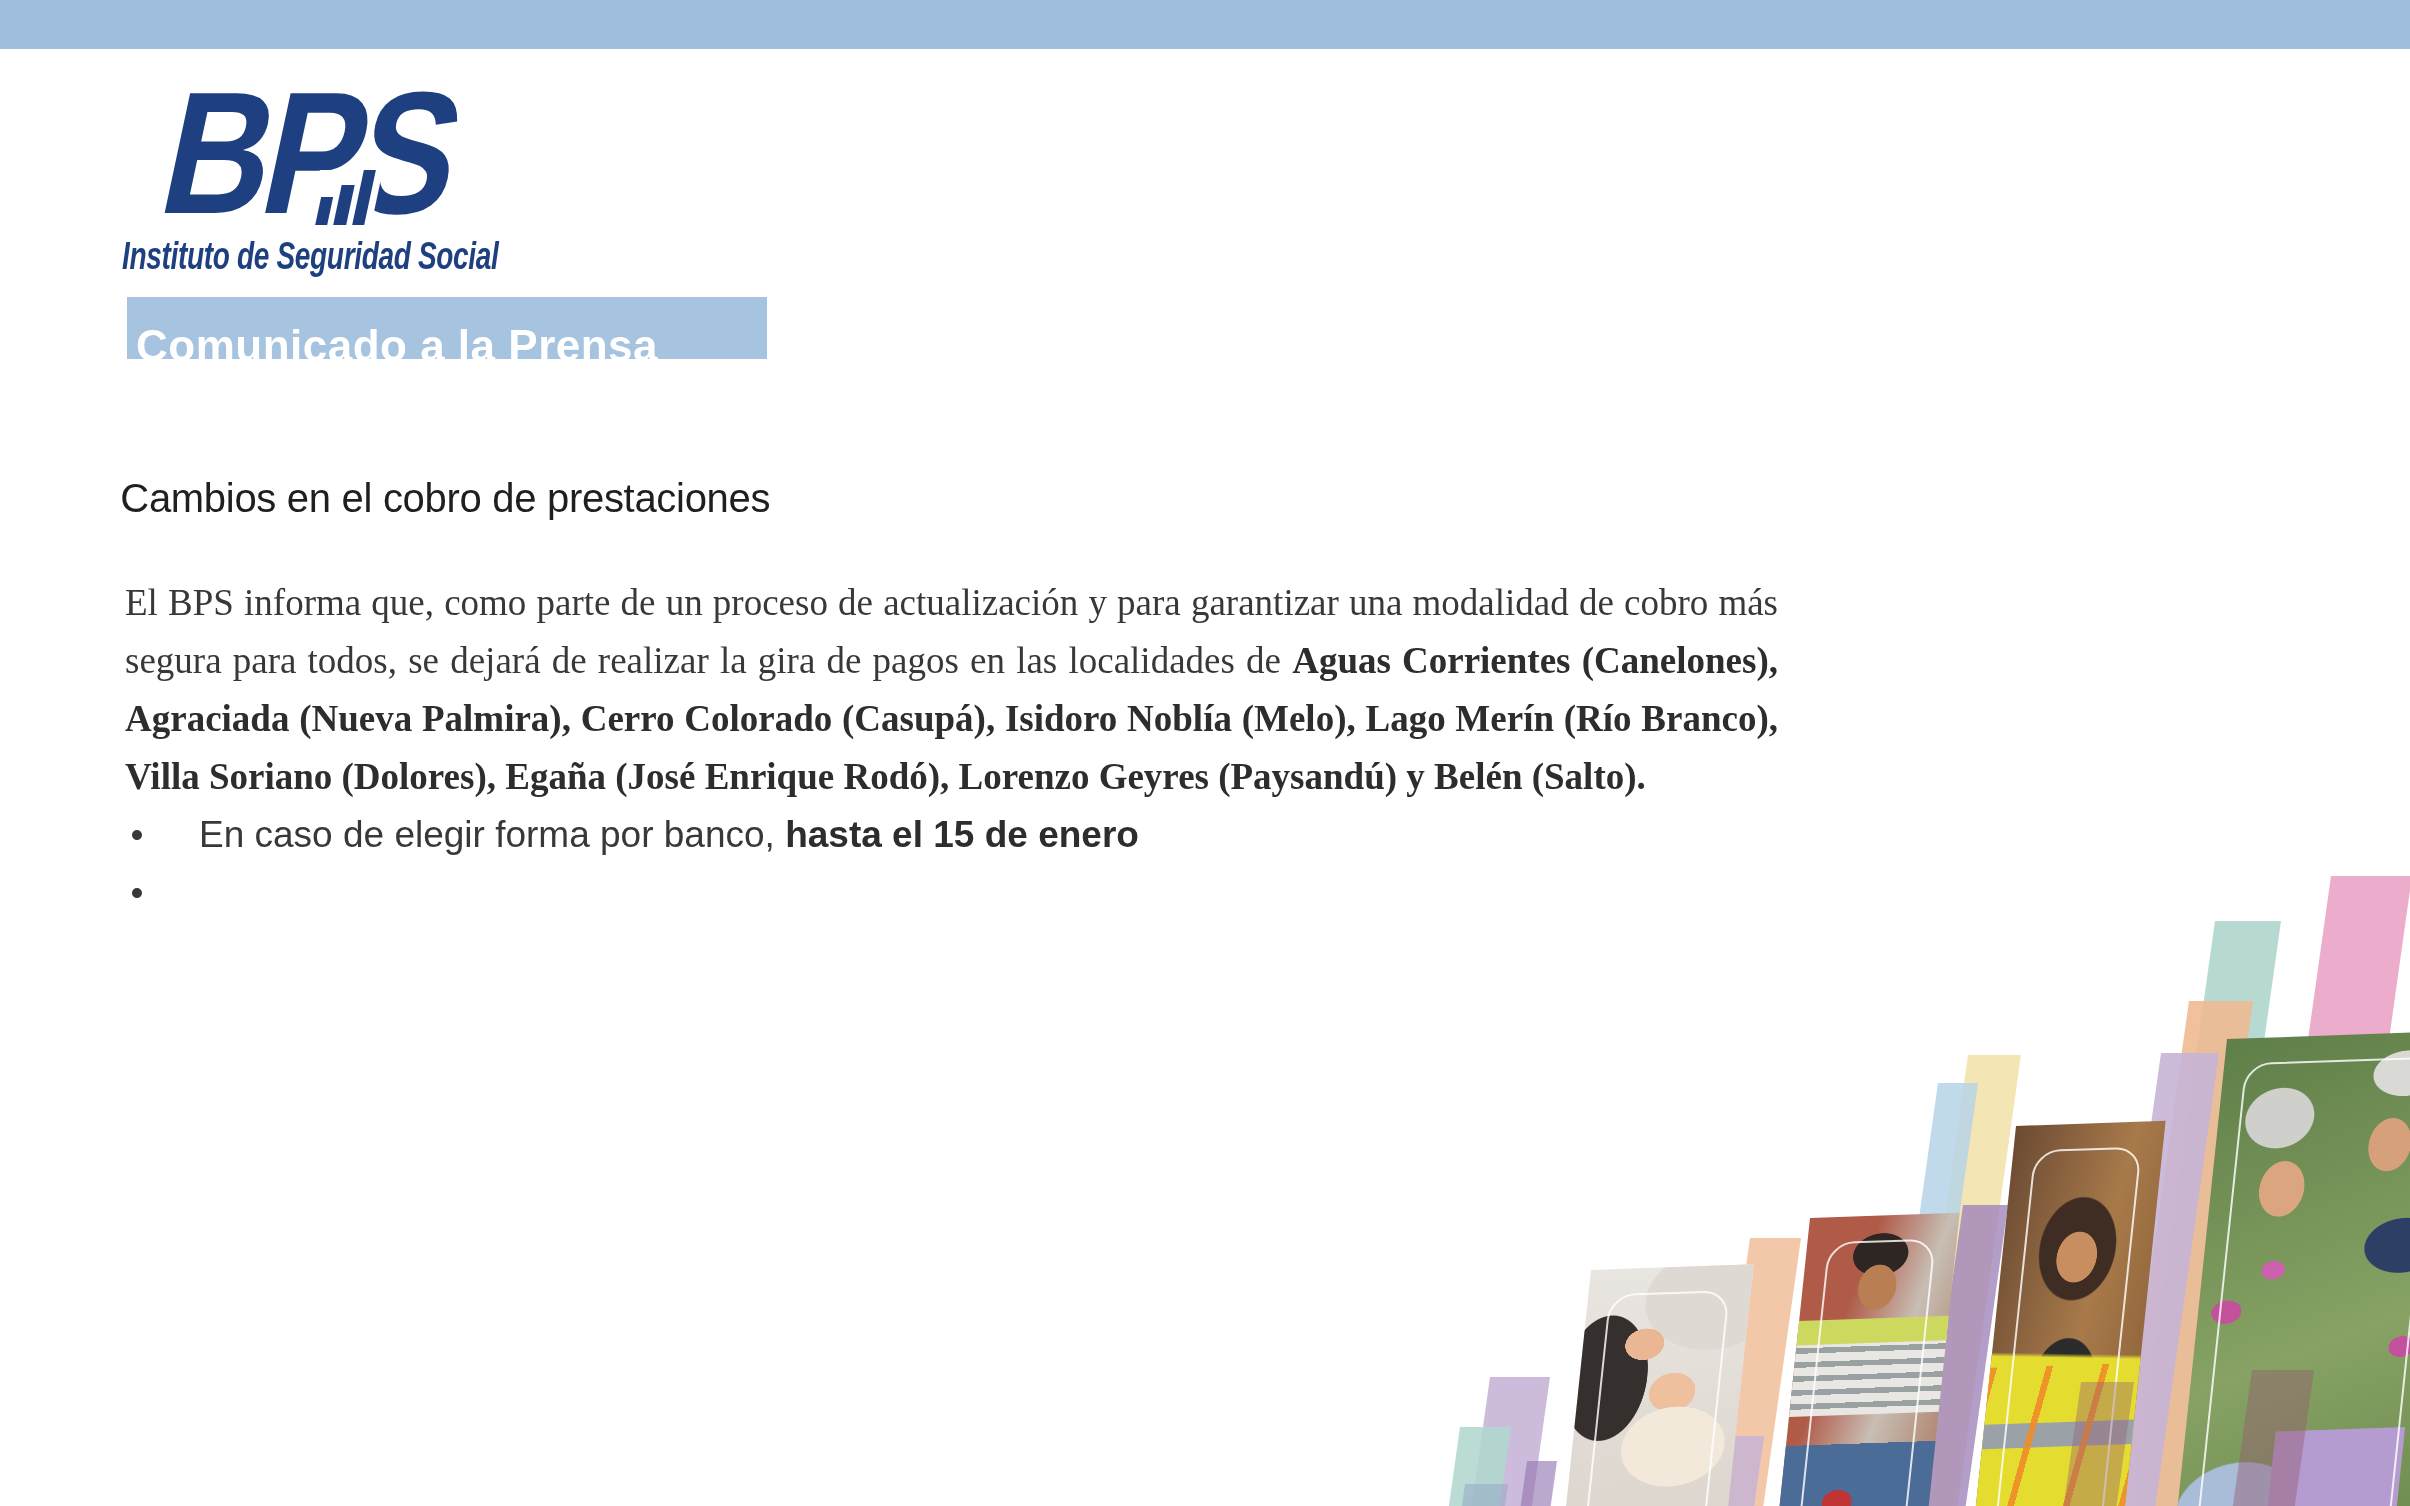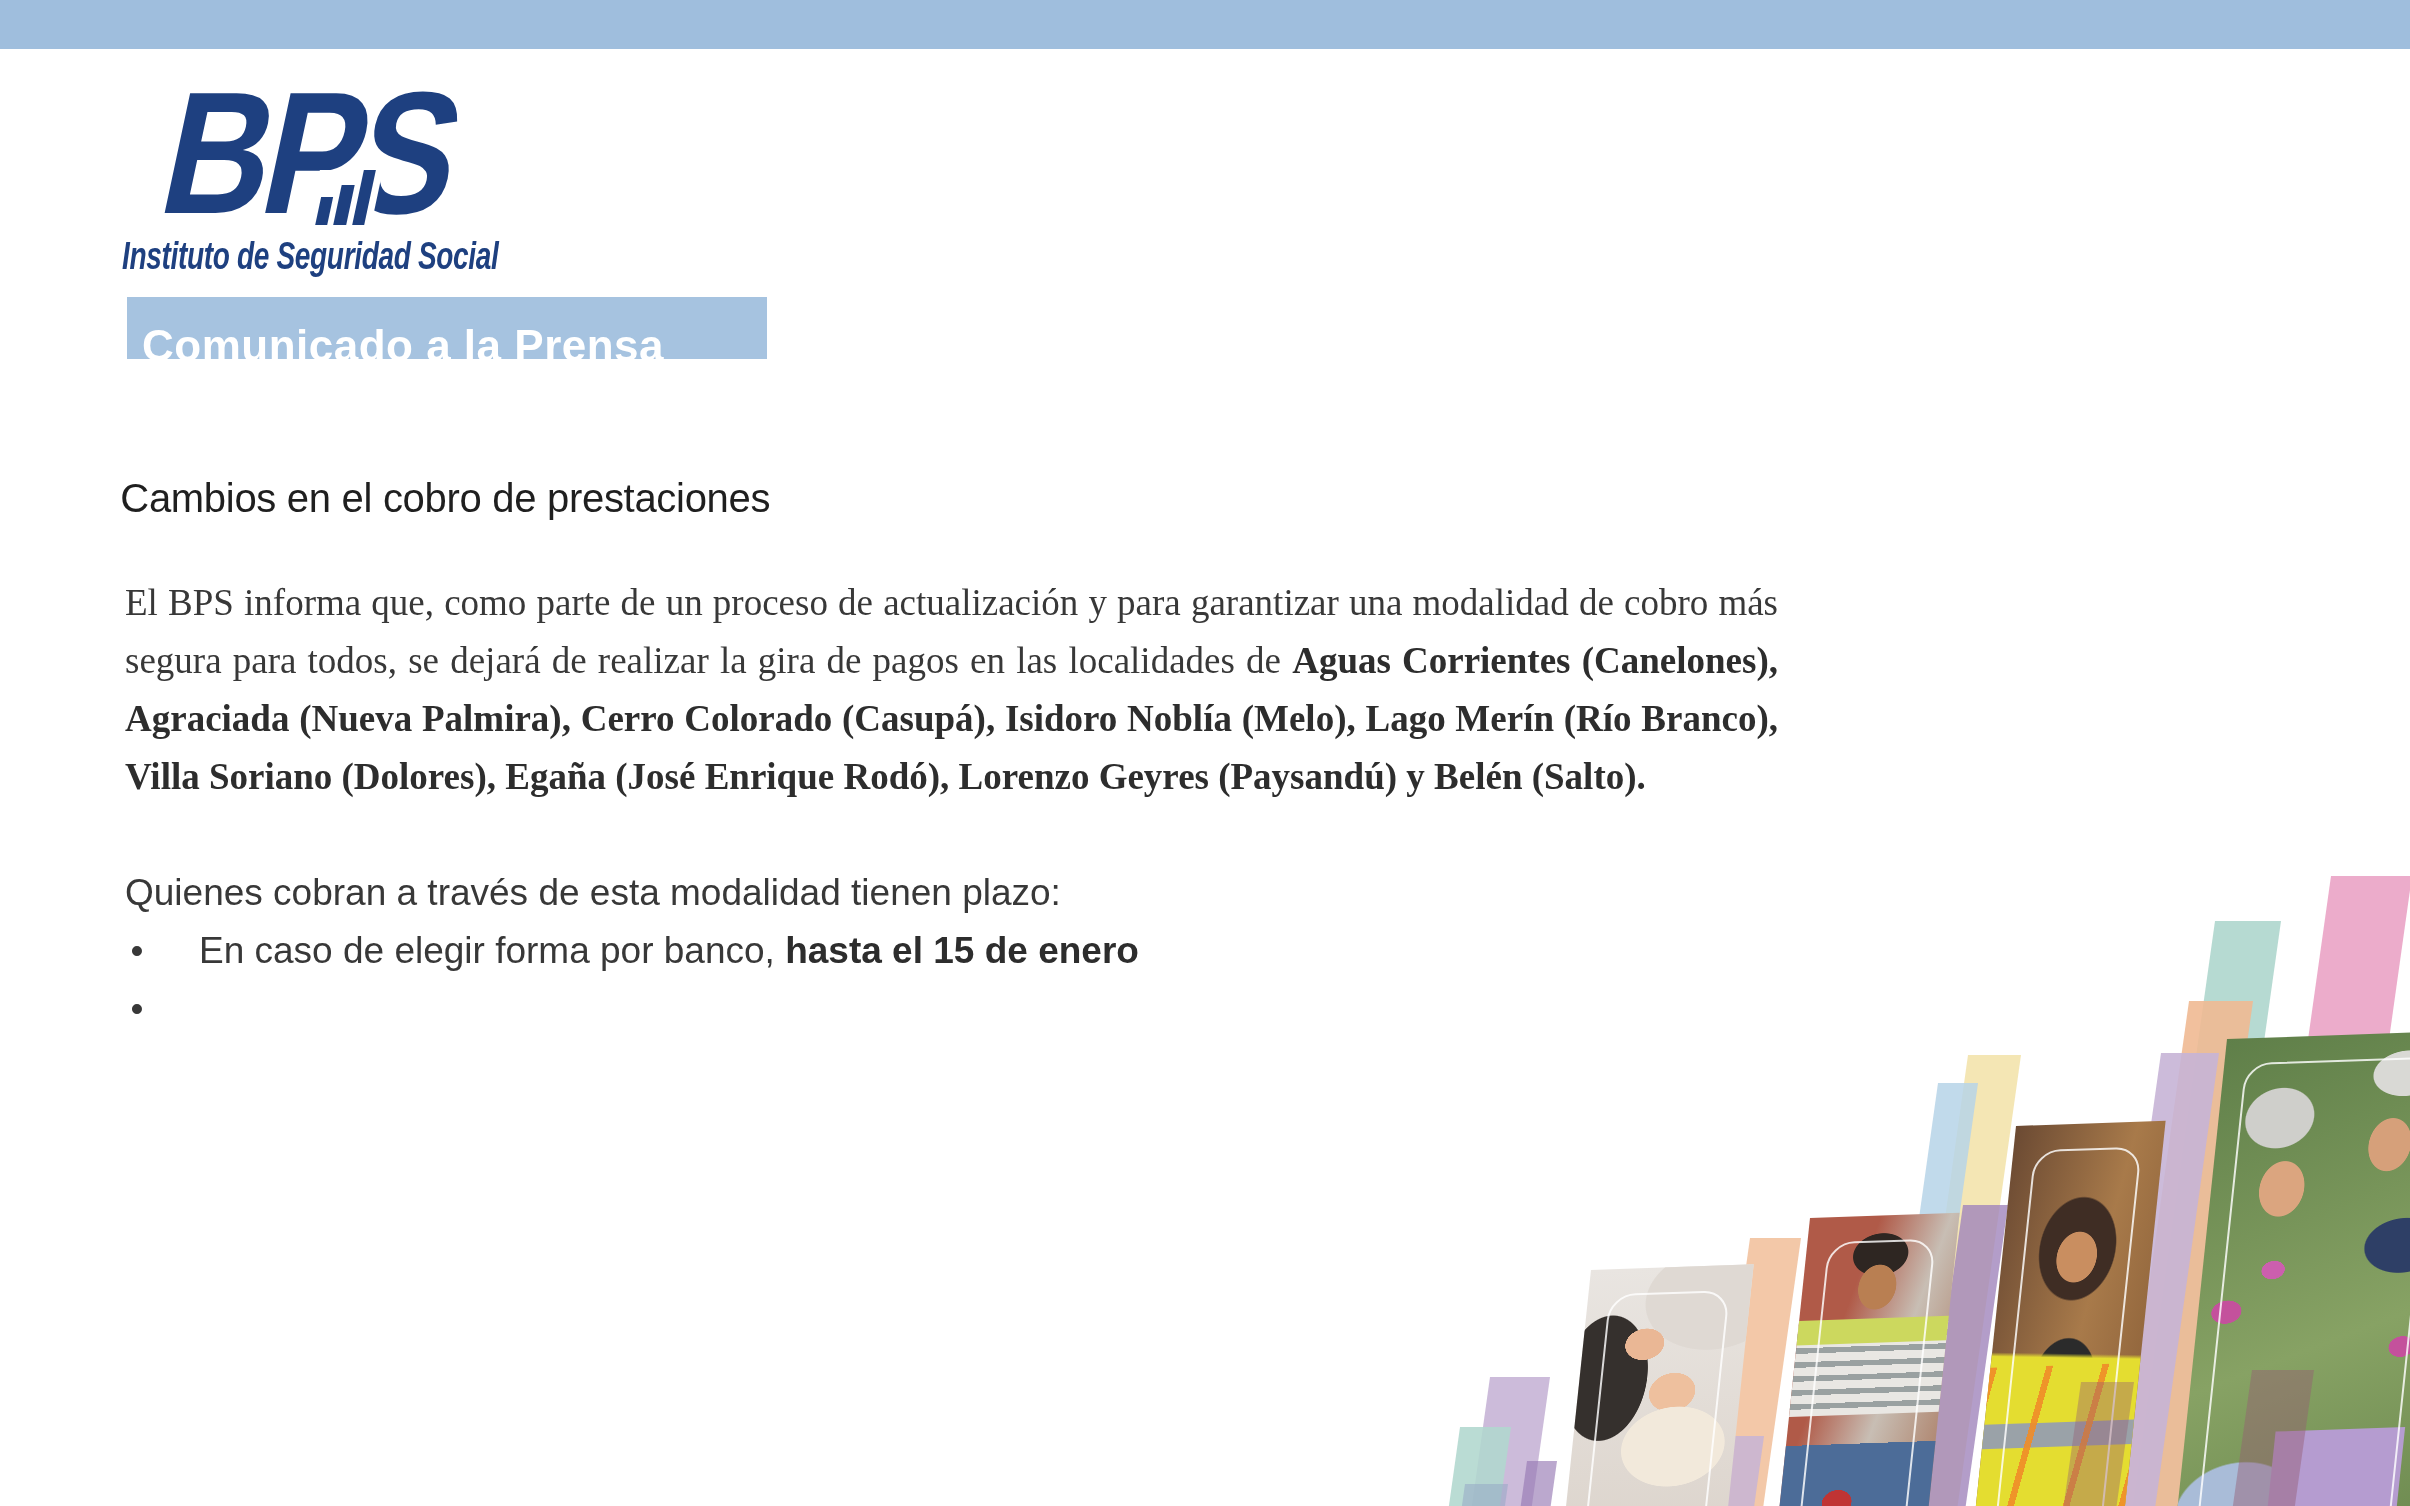--- a/index.html
+++ b/index.html
@@ -38,21 +38,21 @@
     transform:scaleX(.72);transform-origin:left top;
   }
 
   
   .banner{
     position:absolute;left:127px;top:297px;width:640px;height:62px;
     background:#a6c3e0;display:flex;align-items:center;
   }
   .banner span{
     color:#ffffff;font-size:44px;font-weight:700;letter-spacing:0.5px;
-    padding-left:15px;white-space:nowrap;margin-top:36px;
+    padding-left:9px;white-space:nowrap;margin-top:36px;
   }
 
   
   .article{position:absolute;left:125px;top:574px;width:1653px;z-index:2;color:#383838;}
   .article h1{
     position:absolute;left:-4.7px;top:-96px;margin:0;
     font-size:40px;line-height:1;font-weight:400;color:#1f1f1f;letter-spacing:-0.3px;
     white-space:nowrap;
   }
   .article p{margin:0;font-size:37px;line-height:58px;}
@@ -155,21 +155,20 @@
 
   <div class="banner">
     <span>Comunicado a la Prensa</span>
   </div>
 
   <main class="article">
     <h1>Cambios en el cobro de prestaciones</h1>
 
     <p class="p1"><span>El BPS informa que, como parte de un proceso de actualización y para garantizar una modalidad de cobro más segura para todos, se dejará de realizar la gira de pagos en las localidades de </span><strong>Aguas Corrientes (Canelones), Agraciada (Nueva Palmira), Cerro Colorado (Casupá), Isidoro Noblía (Melo), Lago Merín (Río Branco), Villa Soriano (Dolores), Egaña (José Enrique Rodó), Lorenzo Geyres (Paysandú) y Belén (Salto).</strong></p>
 
-    <p class="p2">Quienes cobran a través de esta modalidad tienen plazo:</p>
 
     <p class="bullet-line"><span class="bullet">•</span><span>En caso de elegir forma por banco, </span><strong>hasta el 15 de enero</strong></p>
 
     <p class="bullet-line"><span class="bullet">•</span></p>
 
 
   </main>
 
   <div class="collage">
     <div class="cbar b-pink"></div>

